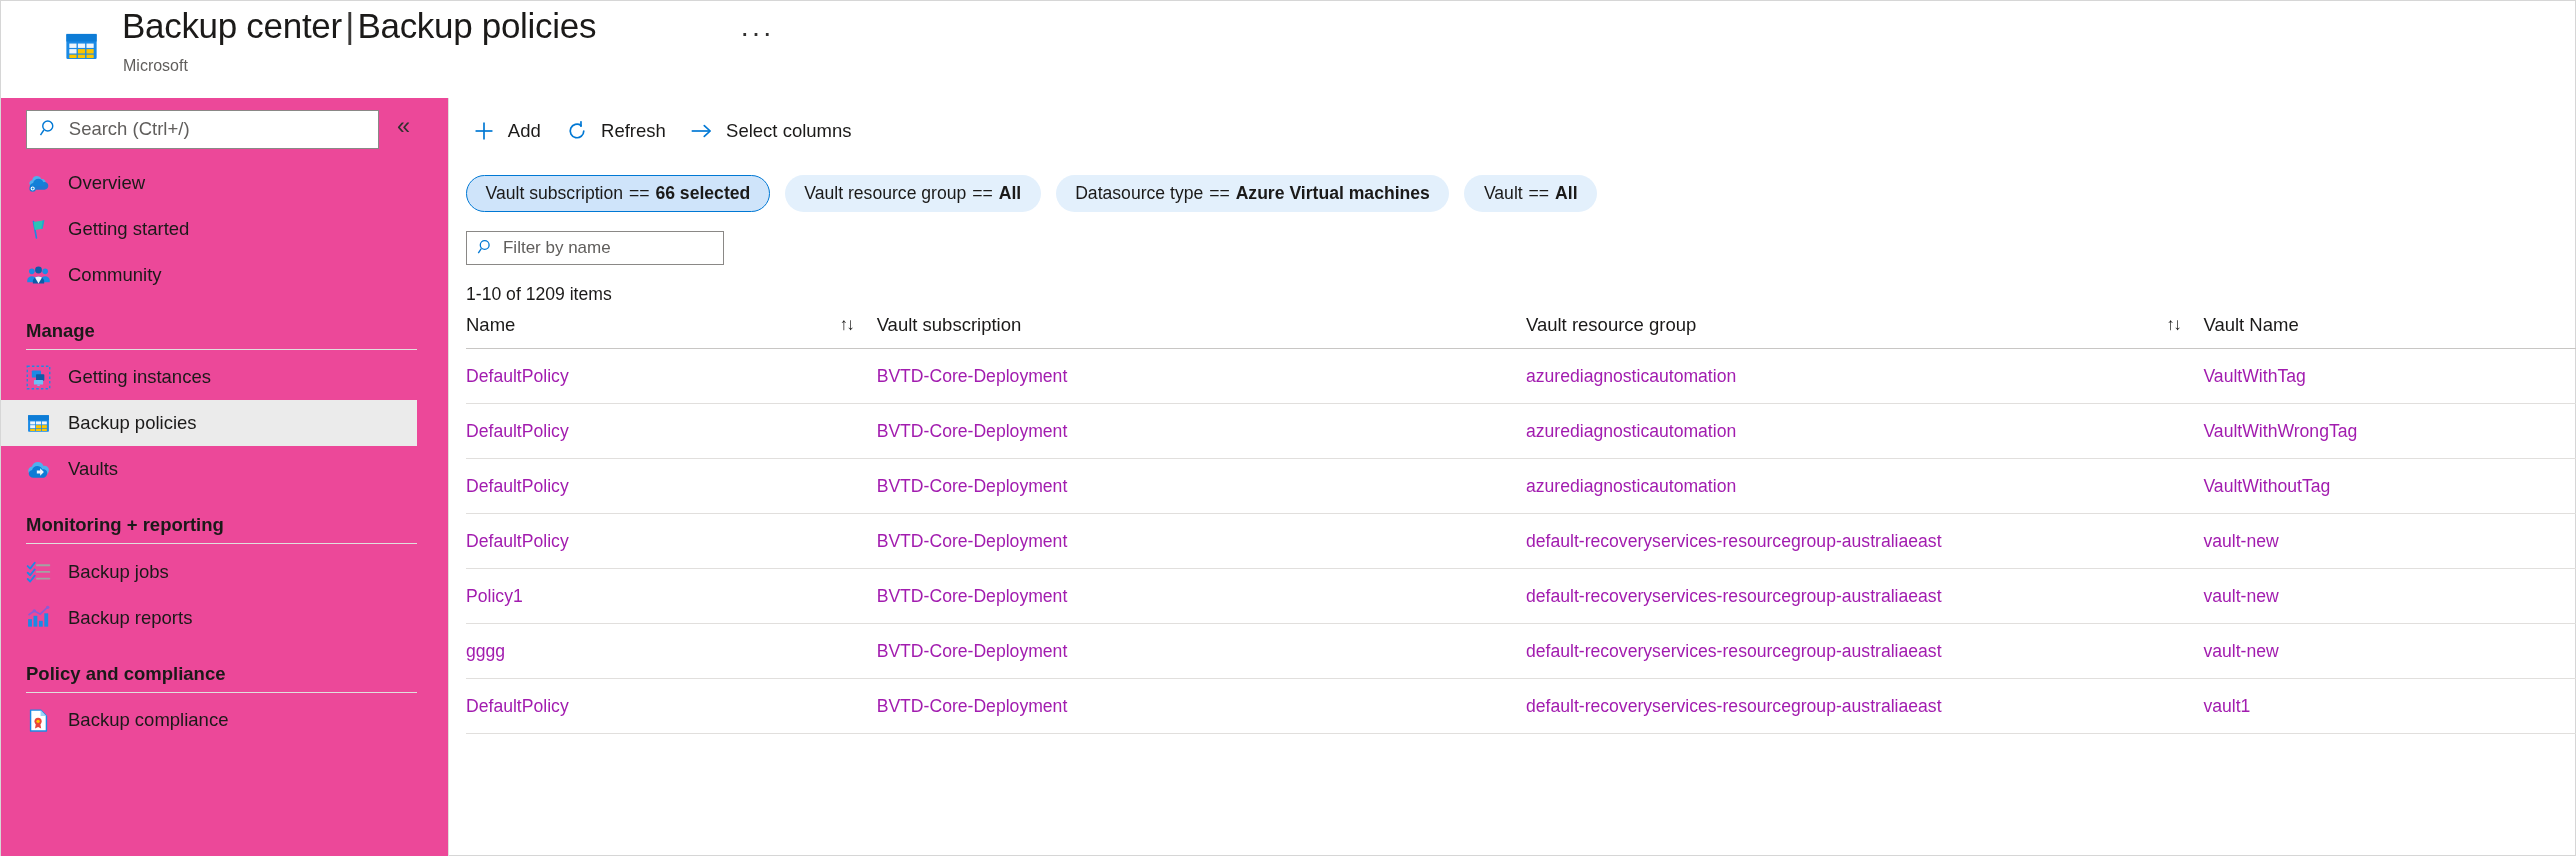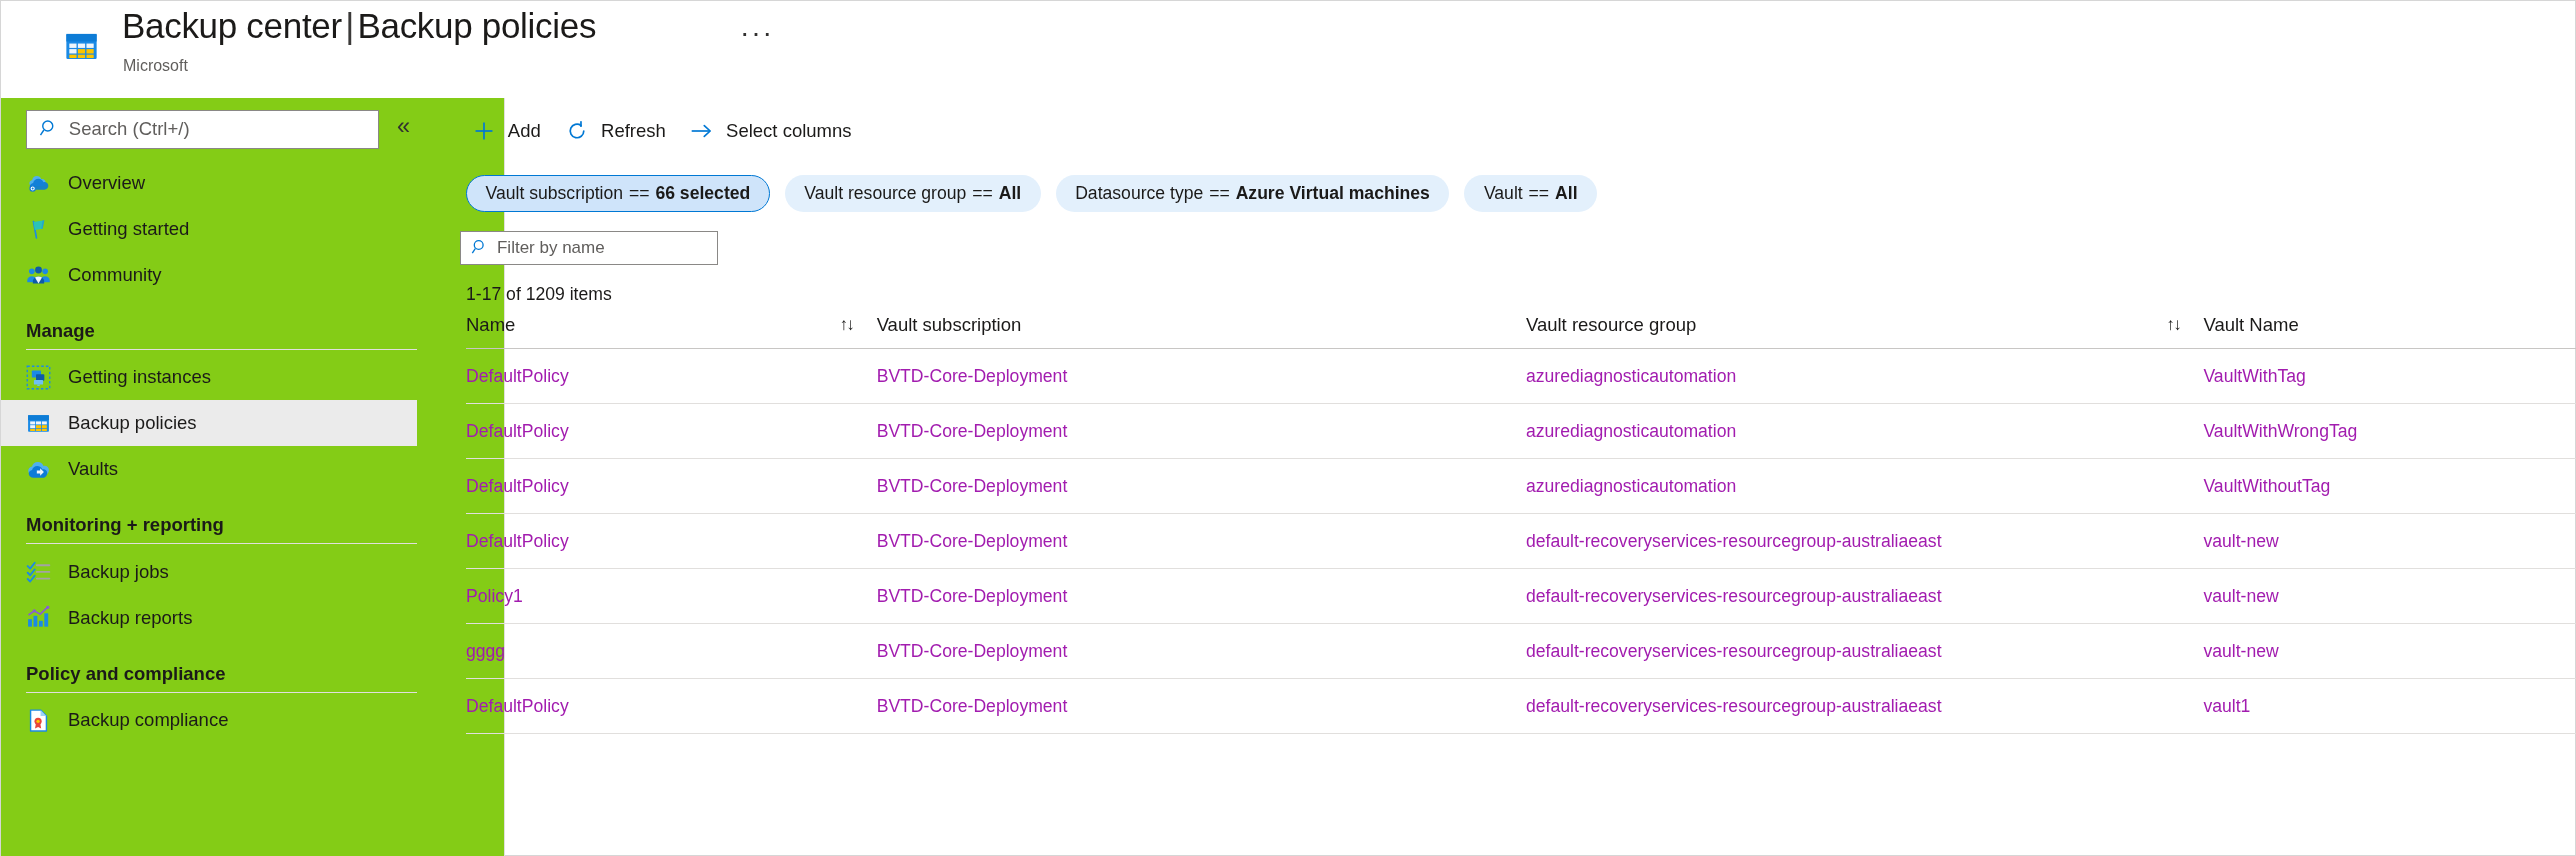--- a/index.html
+++ b/index.html
@@ -35,22 +35,22 @@
     line-height: 28.5px; cursor: pointer;
   }
   .hdr-sub {
     position: absolute; left: 82px; top: 56px;
     font-size: 16px; color: #605e5c;
   }
 
   
   .sidebar {
     position: absolute; left: 0; top: 97px;
-    width: 504px; height: 759px;
-    background: #84cc16;
+    width: 448px; height: 759px;
+    background: #ec4899;
     border-right: 0.8px solid #e1dfdd;
     padding-left: 42px;
   }
   .search-wrap { position: absolute; left: 25px; top: 11.8px; width: 353px; height: 39px; }
   .search-box {
     width: 100%; height: 100%;
     border: 0.8px solid #8a8886; background: #fff;
     display: flex; align-items: center; padding-left: 11.8px; gap: 10px;
   }
   .search-ph { font-size: 18.5px; color: #605e5c; }
@@ -92,21 +92,21 @@
     height: 37px; border-radius: 18.5px;
     background: #e3f0fc; color: #1b1a19;
     display: flex; align-items: center; padding: 0 18.5px;
     font-size: 17.6px; white-space: nowrap; cursor: pointer;
     border: 0.8px solid transparent;
   }
   .pill.active { background: #cfe4fa; border: 1.7px solid #0078d4; }
   .pill b { font-weight: 700; padding-left: 5.9px; }
   .pill .op { padding-left: 5.9px; }
 
-  .filter-wrap { position: absolute; left: 11px; top: 133px; width: 258px; height: 34px; }
+  .filter-wrap { position: absolute; left: 17px; top: 133px; width: 258px; height: 34px; }
   .filter-box {
     width: 100%; height: 100%;
     border: 0.8px solid #8a8886; background: #fff;
     display: flex; align-items: center; padding-left: 10px; gap: 8.4px;
   }
   .filter-ph { font-size: 17px; color: #605e5c; }
 
   .item-count { position: absolute; left: 17px; top: 186px; font-size: 17.6px; color: #1b1a19; }
 
   
@@ -376,21 +376,21 @@
         <span>
           <svg width="17.6" height="17.6" viewBox="0 0 24 24" fill="none">
             <circle cx="10.5" cy="9.5" r="6" stroke="#0078d4" stroke-width="1.8"></circle>
             <line x1="5.8" y1="14.4" x2="1.8" y2="20.5" stroke="#0078d4" stroke-width="1.8"></line>
           </svg>
         </span>
         <span class="filter-ph">Filter by name</span>
       </div>
     </div>
 
-    <div class="item-count">1-17 of 1209 items</div>
+    <div class="item-count">1-10 of 1209 items</div>
 
     <div class="table clip-bottom">
       <div class="thead">
         <div class="th c0">
           <span class="th-label">Name</span>
           <span class="sort">↑↓</span>
         </div>
         <div class="th c1">
           <span class="th-label">Vault subscription</span>
         </div>

